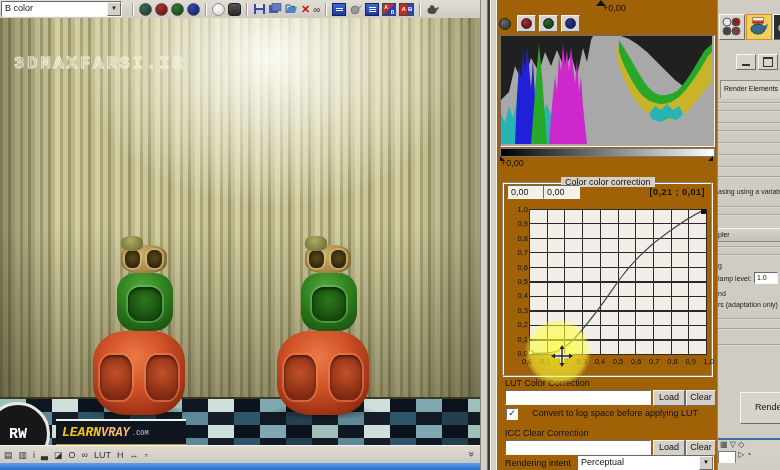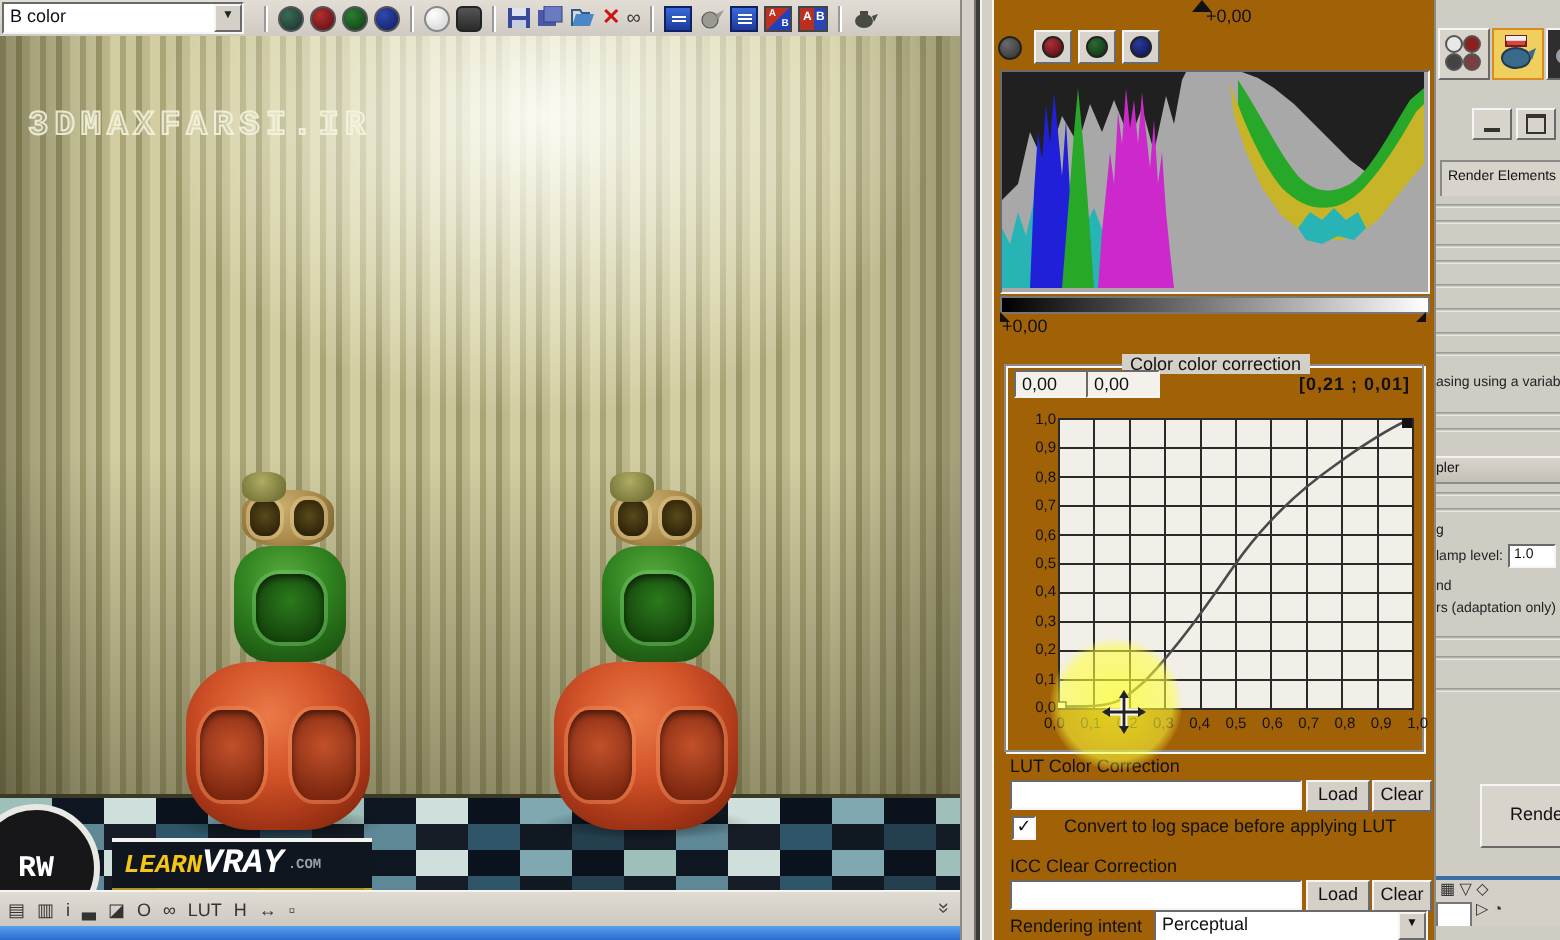--- a/index.html
+++ b/index.html
@@ -75,21 +75,21 @@
   .head i.l{left:8%;} .head i.r{right:10%;}
   .cap{position:absolute;left:28px;bottom:164px;width:22px;height:15px;border-radius:40%;
       background:radial-gradient(circle at 45% 30%,#b0ac64,#6e6e34 85%);}
   .logo-circle{position:absolute;left:-14px;top:384px;width:58px;height:58px;border-radius:50%;
       background:#17171a;border:3px solid #e8e8e4;color:#fff;font-size:15px;font-weight:bold;
       display:flex;align-items:center;justify-content:center;}
   .logo-badge{position:absolute;left:56px;top:401px;width:124px;height:23px;background:#101620;
       border-top:2px solid #f2f2ee;display:flex;align-items:center;padding-left:6px;
       font-style:italic;font-weight:bold;box-shadow:0 2px 0 rgba(200,170,30,.85);}
   .logo-badge .y{color:#f5c518;font-size:13px;}
-  .logo-badge .w{color:#ffffff;font-size:17px;}
+  .logo-badge .w{color:#fdba74;font-size:12px;}
   .logo-badge .t{color:#9aa0a8;font-size:7px;margin-left:2px;font-style:normal;}
   
   .btb{left:0;top:445px;width:480px;height:18px;background:linear-gradient(#e0dcd4,#ccc8c0);
       border-top:1px solid #f4f4f0;display:flex;align-items:center;gap:6px;padding-left:4px;font-size:9px;color:#333;}
   .btb span{line-height:16px;}
   .chev{position:absolute;right:10px;top:0;font-size:10px;color:#444;transform:rotate(90deg);}
   .taskbar{left:0;top:463px;width:492px;height:7px;background:linear-gradient(#5aa0ec,#2a6cd0);}
   .taskbar2{left:695px;top:461px;width:85px;height:9px;background:linear-gradient(#5aa0ec,#2a6cd0);}
   
   .divider{left:480px;top:0;width:16px;height:470px;

